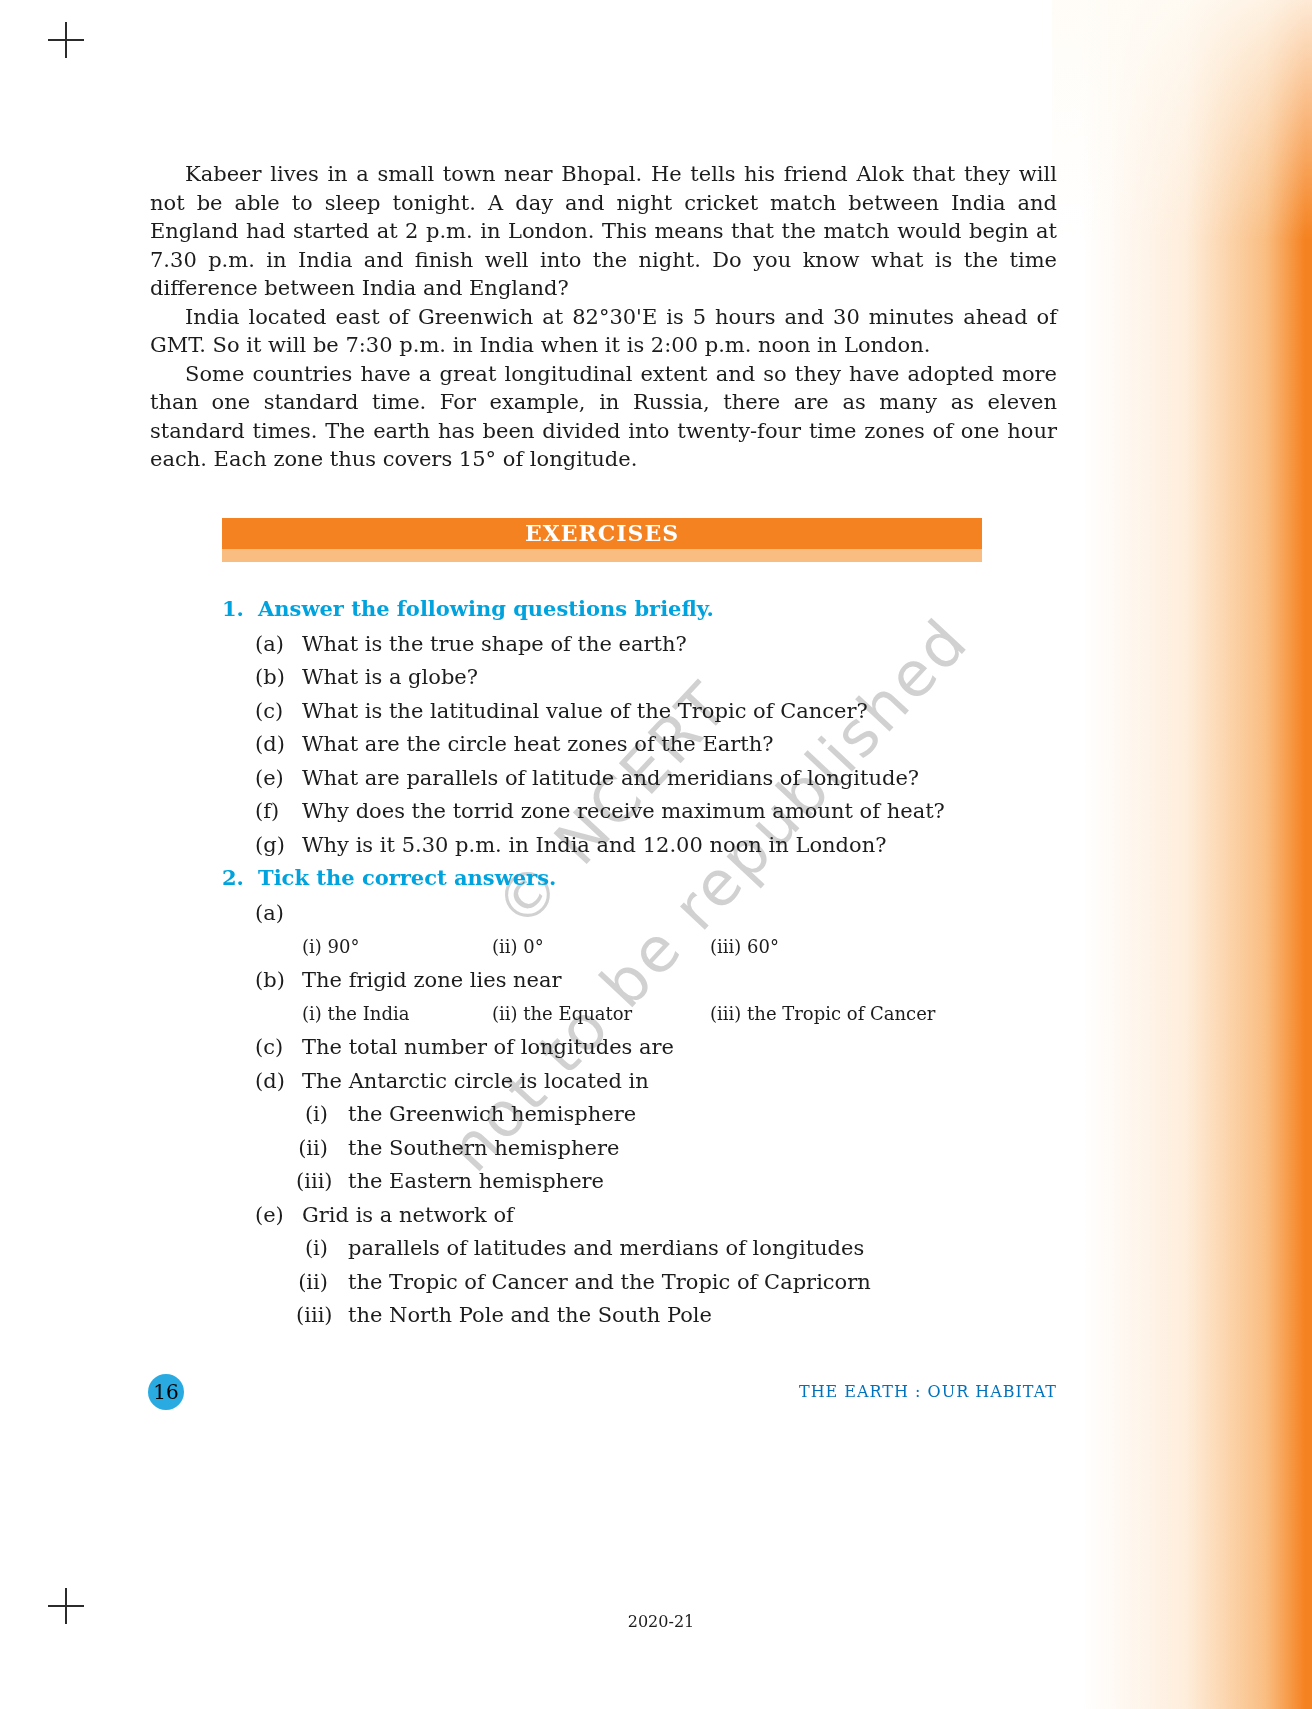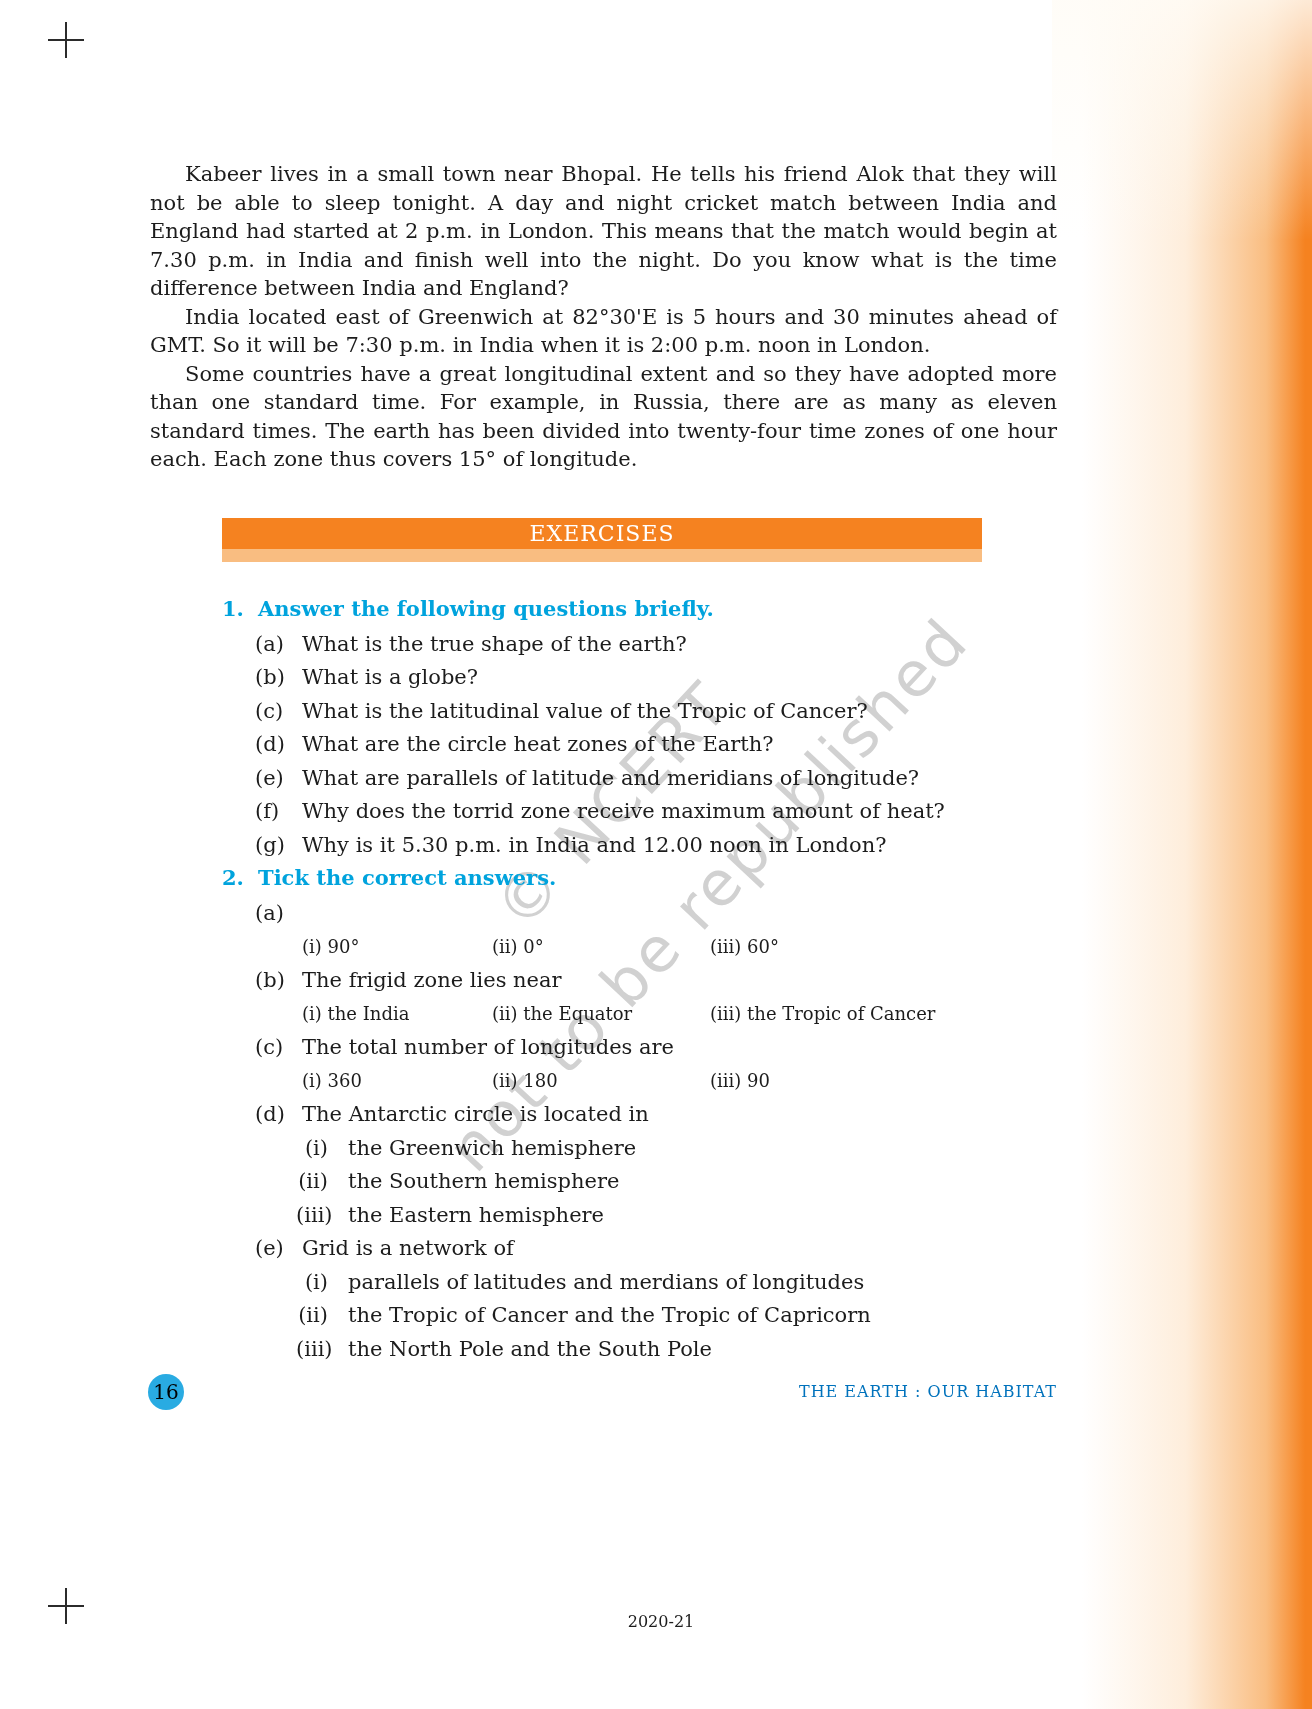--- a/index.html
+++ b/index.html
@@ -54,21 +54,21 @@
     margin:0; font-size:21px; line-height:28.5px;
     text-align:justify; text-indent:35px; color:#1c1c1c;
   }
 
   .banner {
     margin:44px 0 0 72px; width:760px; height:31px;
     background:var(--banner-orange,#f58220);
     display:flex; align-items:center; justify-content:center;
   }
   .banner-title {
-    color:#ffffff; font-weight:normal; font-size:22px; letter-spacing:1px;
+    color:#ffffff; font-weight:bold; font-size:22px; letter-spacing:1px;
   }
   .banner-strip {
     margin-left:72px; width:760px; height:13px;
     background:var(--banner-light,#f9bd81);
   }
 
   #questions { margin-top:34px; }
 
   .q-head {
     display:flex; padding-left:72px;
@@ -183,25 +183,20 @@
         </div>
         <div class="opt-row">
           <span class="opt"><span class="opt-label">(i)</span> <span class="opt-text">the India</span></span>
           <span class="opt"><span class="opt-label">(ii)</span> <span class="opt-text">the Equator</span></span>
           <span class="opt"><span class="opt-label">(iii)</span> <span class="opt-text">the Tropic of Cancer</span></span>
         </div>
         <div class="ex-row">
           <span class="it-label">(c)</span>
           <span class="it-text">The total number of longitudes are</span>
         </div>
-        <div class="opt-row">
-          <span class="opt"><span class="opt-label">(i)</span> <span class="opt-text">360</span></span>
-          <span class="opt"><span class="opt-label">(ii)</span> <span class="opt-text">180</span></span>
-          <span class="opt"><span class="opt-label">(iii)</span> <span class="opt-text">90</span></span>
-        </div>
         <div class="ex-row">
           <span class="it-label">(d)</span>
           <span class="it-text">The Antarctic circle is located in</span>
         </div>
         <div class="opt-col-row">
           <span class="optc-label">(i)</span>
           <span class="optc-text">the Greenwich hemisphere</span>
         </div>
         <div class="opt-col-row">
           <span class="optc-label">(ii)</span>

